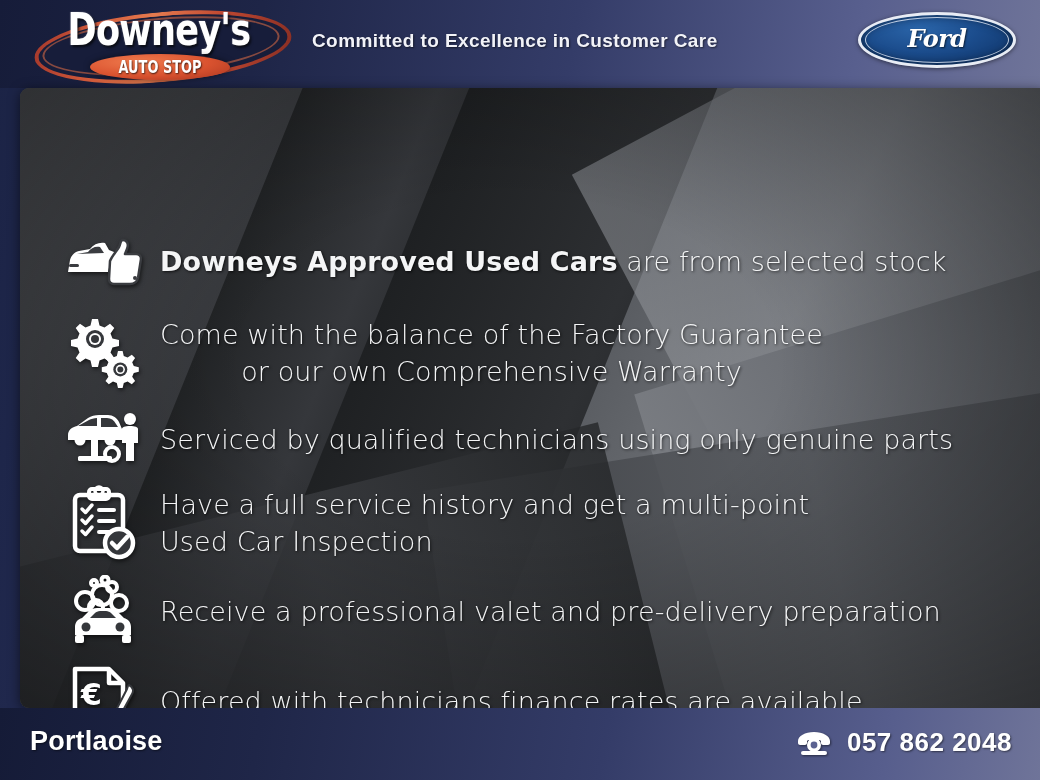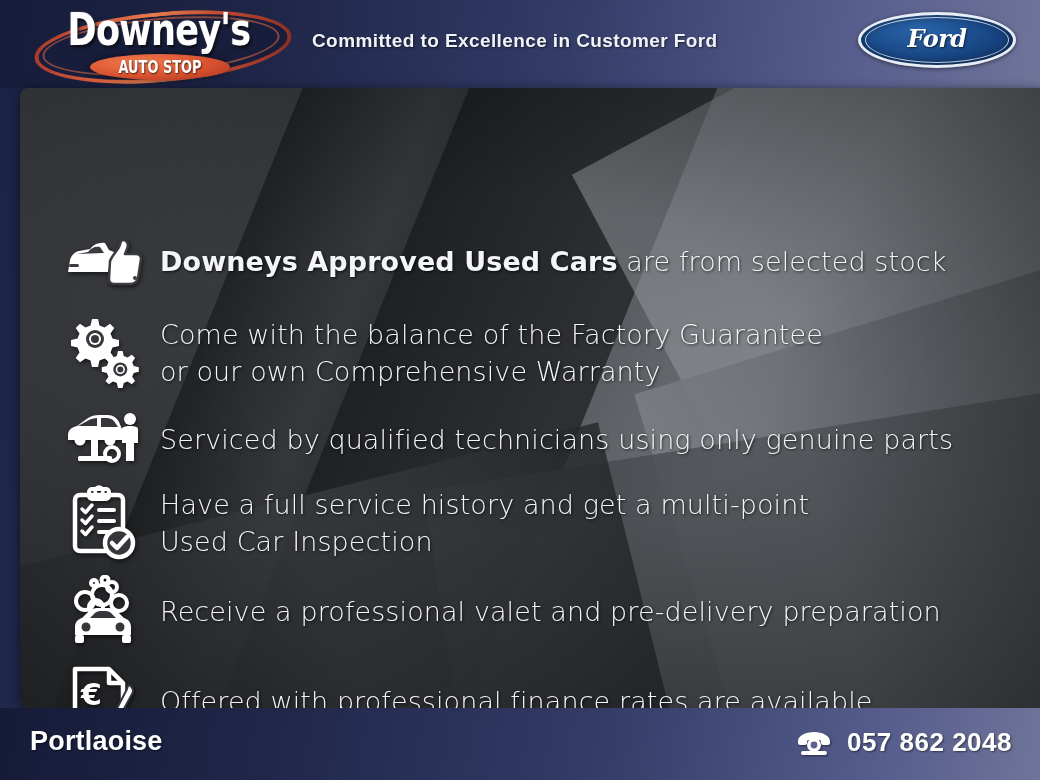--- a/index.html
+++ b/index.html
@@ -246,21 +246,21 @@
     font-size: 27px;
     line-height: 37px;
     color: #f4f5f6;
     font-weight: 300;
     letter-spacing: .1px;
     text-shadow: 1px 1px 3px rgba(0,0,0,.75);
     white-space: nowrap;
   }
 
   .r1 { top: 140px; }
-  .r2 { top: 228px; }
+  .r2 { top: 228px; text-align: center; }
   .r3 { top: 318px; }
   .r4 { top: 398px; }
   .r5 { top: 490px; }
   .r6 { top: 580px; }
 
   
   .footer {
     position: absolute;
     left: 0;
     top: 708px;
@@ -309,21 +309,21 @@
   <div class="header">
 
     <div class="logo">
       <div class="logo-ring"></div>
       <div class="logo-ring2"></div>
       <div class="logo-word">Downey's</div>
       <div class="logo-pill"></div>
       <div class="logo-pill-text">AUTO STOP</div>
     </div>
 
-    <div class="tagline">Committed to Excellence in Customer Ford</div>
+    <div class="tagline">Committed to Excellence in Customer Care</div>
 
     <div class="ford">
       <div class="ford-oval"></div>
       <div class="ford-inner"></div>
       <div class="ford-text">Ford</div>
     </div>
   </div>
 
   <div class="panel">
     <div class="fold f1"></div>
@@ -453,21 +453,21 @@
         <div class="row-icon">
           <svg width="72" height="76" viewBox="0 0 72 76">
             <path d="M8 6 L42 6 L56 20 L56 70 L8 70 Z" fill="none" stroke="#ffffff" stroke-width="4.5" stroke-linejoin="round"></path>
             <path d="M42 6 L42 20 L56 20" fill="none" stroke="#ffffff" stroke-width="4.5" stroke-linejoin="round"></path>
             <text x="14" y="42" font-family="DejaVu Sans, sans-serif" font-size="30" font-weight="bold" fill="#ffffff">€</text>
             <rect x="14" y="47" width="32" height="4" fill="#ffffff"></rect>
             <path d="M16 63 c3-9 6-9 7-2 c1 7 4 7 6 0 c2-7 5-6 7 1" fill="none" stroke="#ffffff" stroke-width="3.5" stroke-linecap="round"></path>
             <path d="M62 22 c4 2 5 6 3 9 L48 62 L42 66 L43 59 L60 26 C61 23 61 22 62 22 Z" fill="#ffffff" stroke="#35373b" stroke-width="2"></path>
           </svg>
         </div>
-        <div class="row-text">Offered with professional finance rates are available</div>
+        <div class="row-text">Offered with technicians finance rates are available</div>
       </div>
 
     </div>
   </div>
 
   <div class="footer">
     <div class="branch">Portlaoise</div>
     <div class="phone">
       <span class="phone-icon">
         <svg width="38" height="26" viewBox="0 0 38 26" fill="#ffffff">

